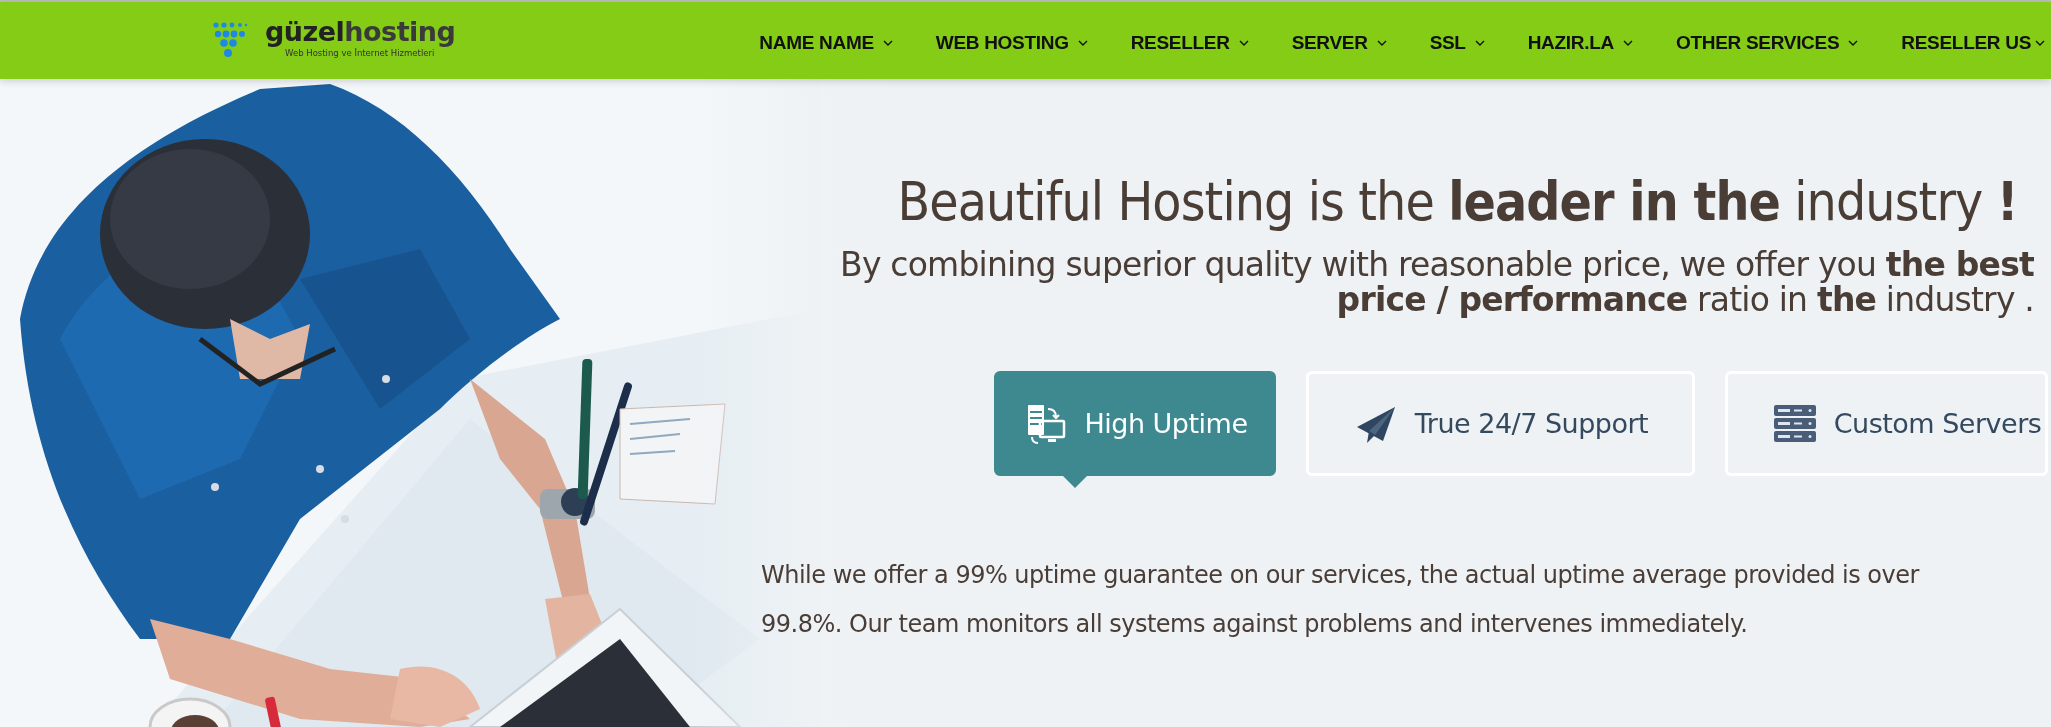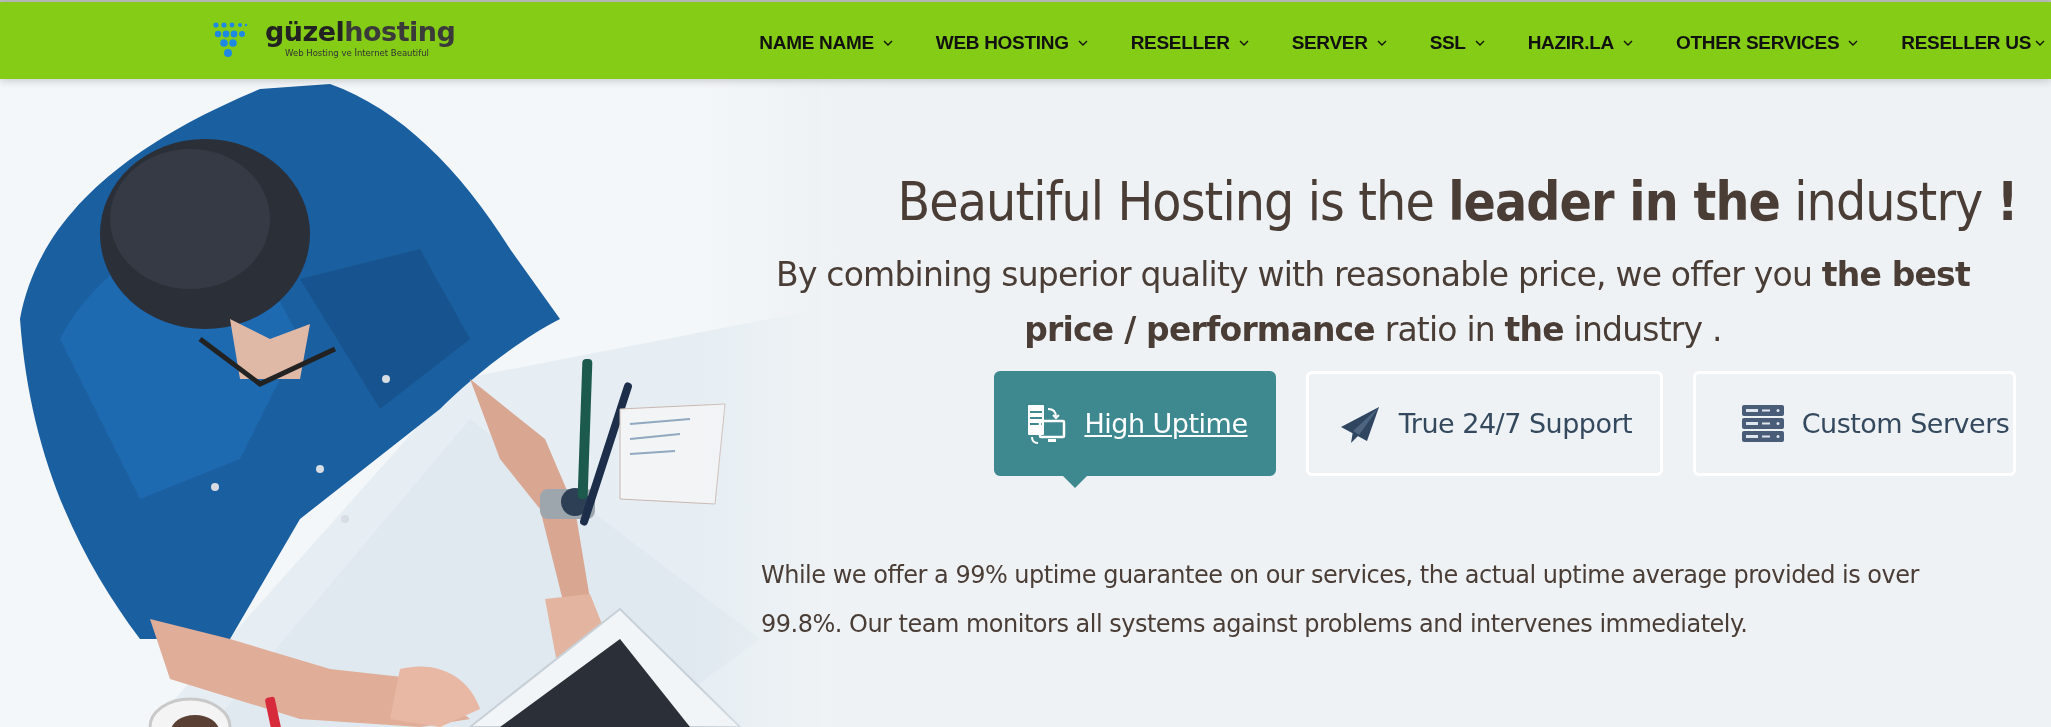--- a/index.html
+++ b/index.html
@@ -41,42 +41,42 @@
   }
   .photo { position: absolute; left: 0; top: 0; width: 820px; height: 648px; }
   .headline {
     position: absolute; right: 33px; top: 92px;
     font-family: "DejaVu Sans", sans-serif; font-size: 53px; color: #4a3d36;
     font-weight: normal; letter-spacing: -1px; white-space: nowrap;
     transform: scaleX(0.9); transform-origin: right center;
   }
   .headline b { font-weight: bold; }
   .subline {
-    position: absolute; right: 48px; top: 168px; width: 1260px;
+    position: absolute; right: 17px; top: 168px; width: 1260px;
     font-family: "DejaVu Sans", sans-serif; font-size: 33px; color: #4a3d36;
-    text-align: center; line-height: 55px; letter-spacing: -0.8px;
+    text-align: right; line-height: 35px; letter-spacing: -0.8px;
   }
   .subline b { font-weight: bold; }
   .tabs { position: absolute; top: 292px; left: 994px; display: flex; }
   .tab {
     position: relative; height: 105px; border-radius: 6px;
     border: 3px solid #ffffff; background: transparent;
     display: flex; align-items: center; justify-content: center;
     font-family: "DejaVu Sans", sans-serif; font-size: 27px; color: #34495e;
     cursor: pointer; margin-right: 30px; letter-spacing: -0.5px;
   }
-  .tab.active { background: #3e8990; border-color: #3e8990; color: #ffffff; text-decoration: underline; }
+  .tab.active { background: #3e8990; border-color: #3e8990; color: #ffffff; }
   .tab.active::after {
     content: ""; position: absolute; left: 65px; bottom: -15px;
     border-left: 13px solid transparent; border-right: 13px solid transparent;
     border-top: 13px solid #3e8990;
   }
   .tab .ico { width: 46px; height: 46px; margin-right: 16px; }
   .tab1 { width: 282px; }
-  .tab2 { width: 357px; }
+  .tab2 { width: 389px; }
   .tab3 { width: 323px; margin-right: 0; padding-left: 40px; }
   .desc {
     position: absolute; left: 761px; top: 472px; width: 1240px;
     font-family: "DejaVu Sans", sans-serif; font-size: 24px; color: #4a3d36;
     line-height: 49px; letter-spacing: -0.5px;
   }
 </style>
 </head>
 <body>
 
@@ -92,21 +92,21 @@
       <circle cx="33" cy="3" r="1.2" fill="#1e88e5"></circle>
       <circle cx="5" cy="12" r="3.2" fill="#1e88e5"></circle>
       <circle cx="13" cy="12" r="3.4" fill="#1e88e5"></circle>
       <circle cx="21" cy="12" r="3.4" fill="#1e88e5"></circle>
       <circle cx="29" cy="12" r="3" fill="#1e88e5"></circle>
       <circle cx="11" cy="21" r="3.8" fill="#1e88e5"></circle>
       <circle cx="20" cy="21" r="3.8" fill="#1e88e5"></circle>
       <circle cx="15" cy="31" r="4" fill="#1e88e5"></circle>
     </svg>
     <div class="logo-text"><span>güzel</span><span class="host">hosting</span></div>
-    <div class="logo-sub">Web Hosting ve İnternet Beautiful</div>
+    <div class="logo-sub">Web Hosting ve İnternet Hizmetleri</div>
   </div>
 
   <nav>
     <div class="nav-item" style="margin-right:43px">
       <span>NAME NAME</span>
       <svg class="chev" viewBox="0 0 10 10">
           <path d="M1 3 L5 7 L9 3" stroke="#111" stroke-width="1.4" fill="none"></path>
         </svg>
     </div>
     <div class="nav-item" style="margin-right:43px">

